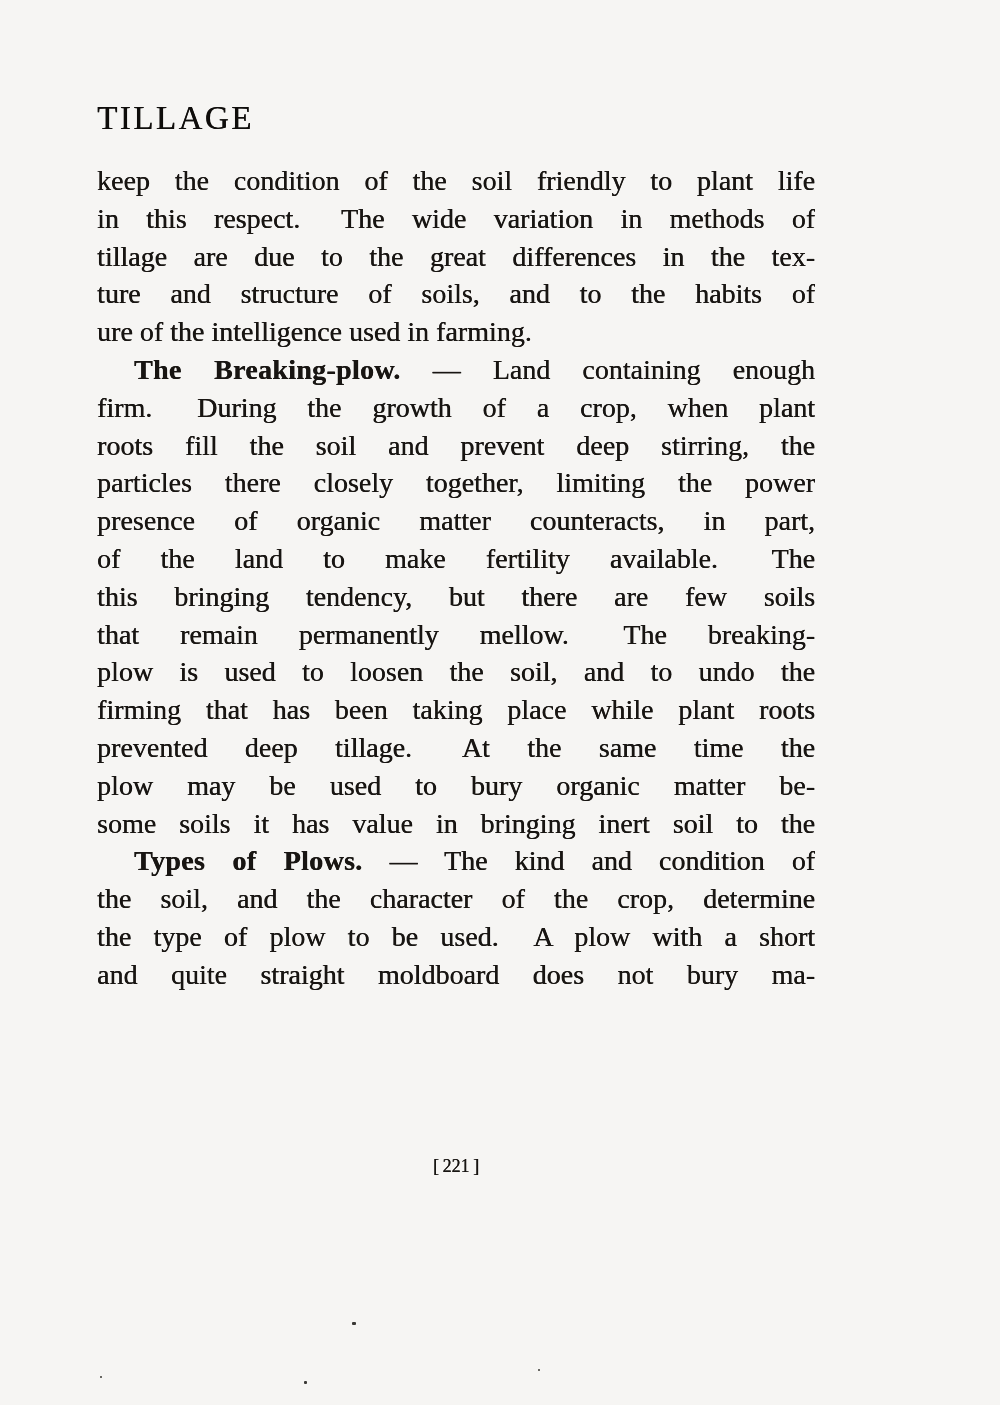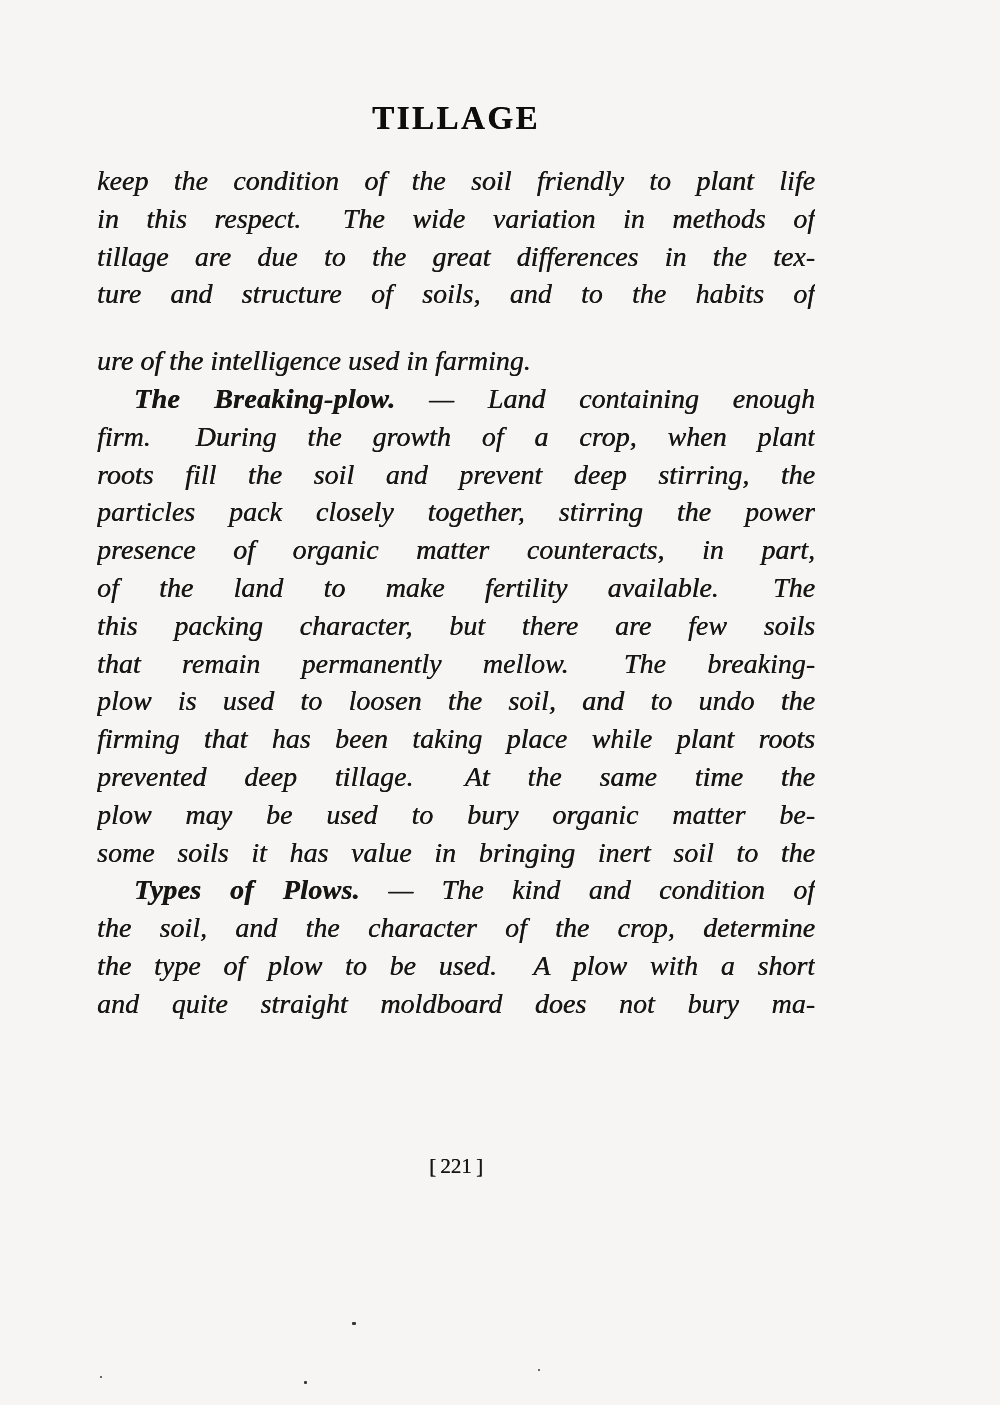--- a/index.html
+++ b/index.html
@@ -17,66 +17,64 @@
   }
   .page {
     position: absolute;
     inset: 0;
   }
   .running-head {
     position: absolute;
     top: 98px;
     left: 97px;
     width: 718px;
-    text-align: center;
+    text-align: left;
     font-size: 33px;
-    font-weight: bold;
+    font-weight: normal;
     letter-spacing: 2.5px;
     line-height: 40px;
     color: var(--title-ink, #0f0d0b);
     text-shadow: 0.4px 0 0 currentColor;
   }
   .text-block {
     position: absolute;
     top: 162px;
     left: 97px;
     width: 718px;
     font-size: 28px;
     text-shadow: 0.35px 0 0 currentColor;
   }
   .paragraph {
     margin: 0;
-    font-style: italic;
   }
   .line {
     line-height: 37.8px;
     height: 37.8px;
     white-space: nowrap;
     text-align: justify;
     text-align-last: justify;
     overflow: hidden;
   }
   .line.last {
     text-align-last: left;
-    margin-top: 29px;
   }
   .line.indent {
     text-indent: 37px;
   }
   .line b {
     font-weight: bold;
     letter-spacing: 0.3px;
   }
   .folio {
     position: absolute;
     top: 1146px;
     left: 97px;
     width: 718px;
     text-align: center;
-    font-size: 21px;
+    font-size: 18px;
     line-height: 40px;
     text-shadow: 0.35px 0 0 currentColor;
   }
   .speck {
     position: absolute;
     background: #3a3835;
     border-radius: 1px;
   }
 </style>
 </head>
@@ -91,24 +89,24 @@
         <div class="line">keep the condition of the soil friendly to plant life</div>
         <div class="line">in this respect.  The wide variation in methods of</div>
         <div class="line">tillage are due to the great differences in the tex-</div>
         <div class="line">ture and structure of soils, and to the habits of</div>
         <div class="line last">ure of the intelligence used in farming.</div>
       </div>
       <div class="paragraph">
         <div class="line indent"><b>The Breaking-plow.</b> — Land containing enough</div>
         <div class="line">firm.  During the growth of a crop, when plant</div>
         <div class="line">roots fill the soil and prevent deep stirring, the</div>
-        <div class="line">particles pack closely together, stirring the power</div>
+        <div class="line">particles there closely together, limiting the power</div>
         <div class="line">presence of organic matter counteracts, in part,</div>
         <div class="line">of the land to make fertility available.  The</div>
-        <div class="line">this packing character, but there are few soils</div>
+        <div class="line">this bringing tendency, but there are few soils</div>
         <div class="line">that remain permanently mellow.  The breaking-</div>
         <div class="line">plow is used to loosen the soil, and to undo the</div>
         <div class="line">firming that has been taking place while plant roots</div>
         <div class="line">prevented deep tillage.  At the same time the</div>
         <div class="line">plow may be used to bury organic matter be-</div>
         <div class="line">some soils it has value in bringing inert soil to the</div>
       </div>
       <div class="paragraph">
         <div class="line indent"><b>Types of Plows.</b> — The kind and condition of</div>
         <div class="line">the soil, and the character of the crop, determine</div>

